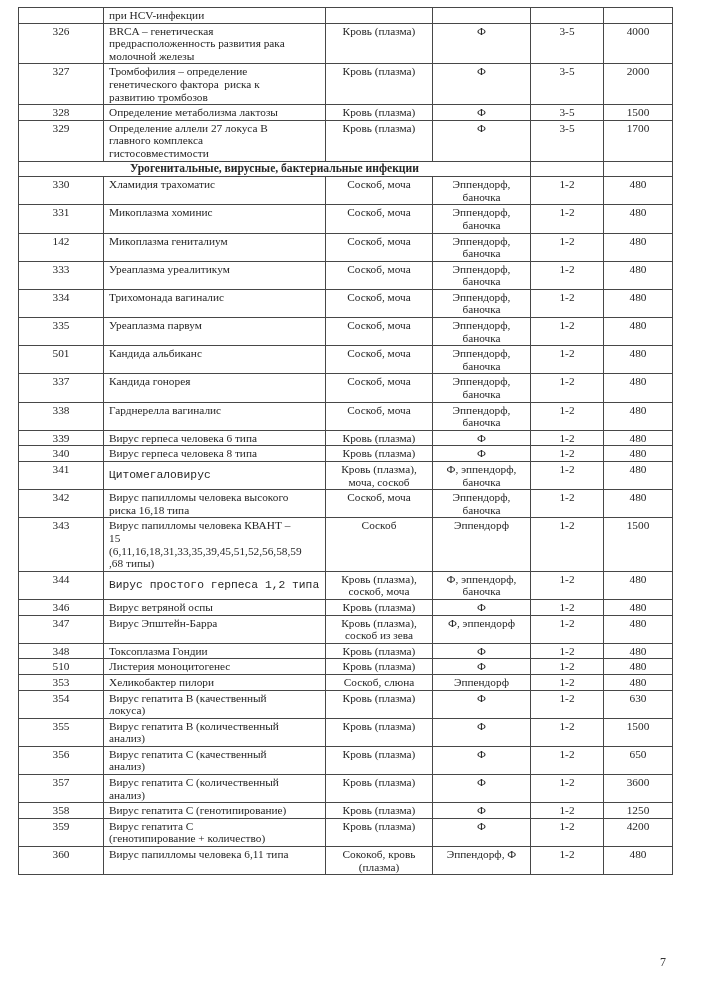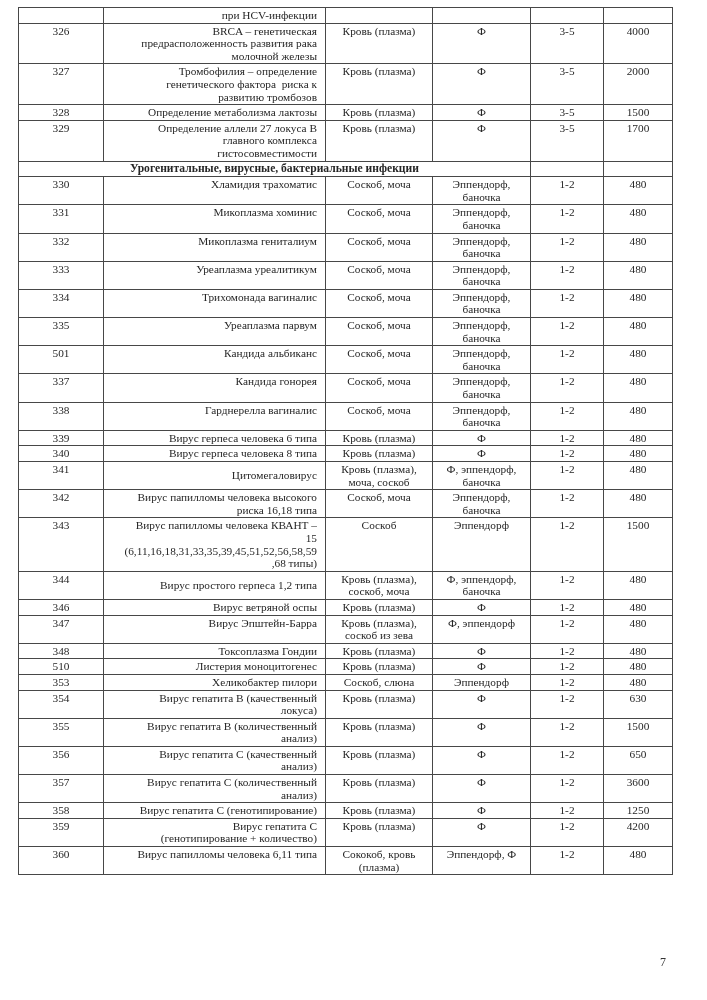--- a/index.html
+++ b/index.html
@@ -16,22 +16,22 @@
   td {
     border:1px solid #474747;
     font-size:11.3px; line-height:12.6px;
     padding:1px 3px;
     vertical-align:top;
     white-space:pre-wrap;
     word-wrap:break-word;
     overflow:hidden;
   }
   td.c-num, td.c-sample, td.c-container, td.c-days, td.c-price { text-align:center; }
-  td.c-name { text-align:right; padding-left:5px; padding-right:8px; }
-  td.vmid { vertical-align:middle; }
+  td.c-name { text-align:left; padding-left:5px; padding-right:0; }
+  td.vmid { vertical-align:middle;font-family:Liberation Mono, monospace; }
   tr.section td {
     font-weight:bold; text-align:center; font-size:11.6px;
     padding:1px 5px;
   }
   .page-number {
     position:absolute; top:955px; right:41px;
     font-size:12px; color:#333;
   }
 </style>
 </head>
@@ -109,21 +109,21 @@
         </tr>
         <tr>
           <td class="c-num">331</td>
           <td class="c-name">Микоплазма хоминис</td>
           <td class="c-sample">Соскоб, моча</td>
           <td class="c-container">Эппендорф, баночка</td>
           <td class="c-days">1-2</td>
           <td class="c-price">480</td>
         </tr>
         <tr>
-          <td class="c-num">332</td>
+          <td class="c-num">142</td>
           <td class="c-name">Микоплазма гениталиум</td>
           <td class="c-sample">Соскоб, моча</td>
           <td class="c-container">Эппендорф, баночка</td>
           <td class="c-days">1-2</td>
           <td class="c-price">480</td>
         </tr>
         <tr>
           <td class="c-num">333</td>
           <td class="c-name">Уреаплазма уреалитикум</td>
           <td class="c-sample">Соскоб, моча</td>

